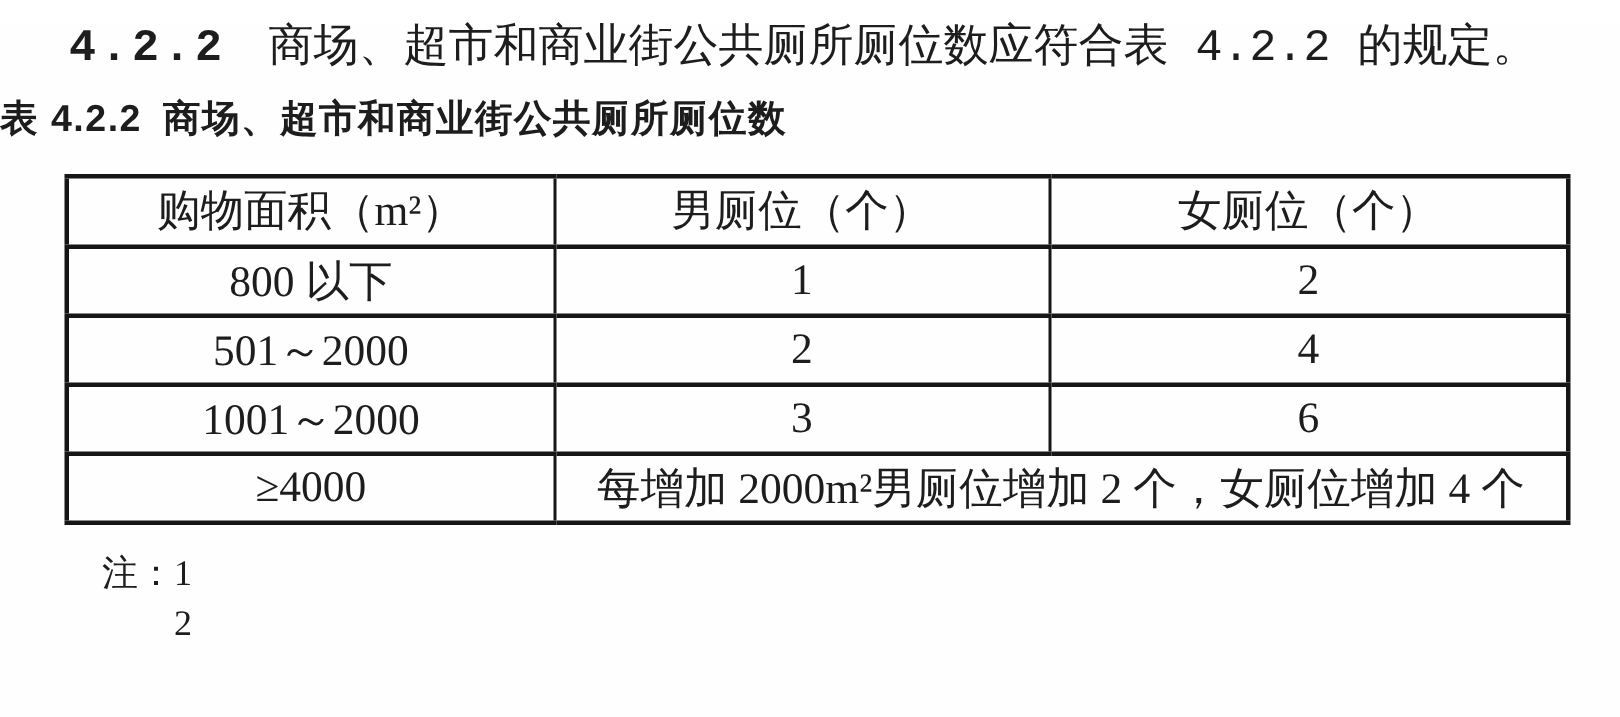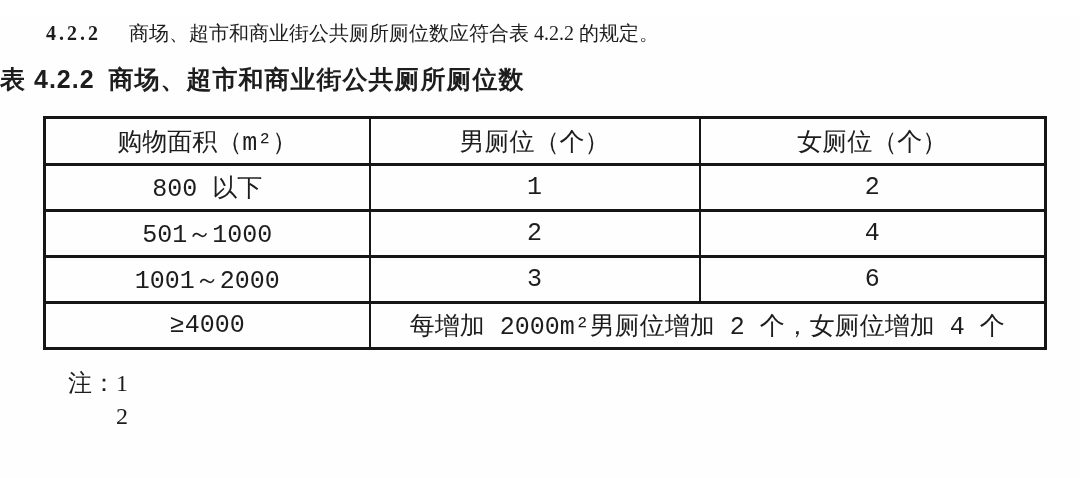--- a/index.html
+++ b/index.html
@@ -14,23 +14,24 @@
   }
   .page {
     position: relative;
     width: 1080px;
     height: 478px;
     background: #fefefe;
   }
   
   .clause {
     margin: 16px 0 0 46px;
-    font-size: 20px;
+    font-size: 30px;
     line-height: 34px;
     white-space: nowrap;
+    font-family: Liberation Mono, monospace;
   }
   .clause-num {
     font-weight: bold;
     letter-spacing: 3px;
     margin-right: 28px;
   }
   
   .caption {
     margin-top: 13px;
     font-family: "Liberation Sans", "DejaVu Sans", sans-serif;
@@ -39,24 +40,23 @@
     line-height: 32px;
     letter-spacing: 1px;
   }
   .caption .cap-num { margin: 0 14px 0 8px; }
   
   table.stall-table {
     border-collapse: collapse;
     table-layout: fixed;
     width: 1001px;
     margin: 21px 0 0 43px;
-    font-size: 25px;
+    font-size: 29px;
     text-align: center;
     border: 3px solid #161616;
-    font-family: Liberation Mono, monospace;
   }
   table.stall-table th,
   table.stall-table td {
     border-left: 2px solid #161616;
     border-right: 2px solid #161616;
     border-top: 3px solid #161616;
     border-bottom: 3px solid #161616;
     font-weight: normal;
     padding: 0;
     height: 43px;
@@ -105,21 +105,21 @@
         <th>女厕位（个）</th>
       </tr>
     </thead>
     <tbody>
       <tr>
         <td>800 以下</td>
         <td>1</td>
         <td>2</td>
       </tr>
       <tr>
-        <td>501～1000</td>
+        <td>501～2000</td>
         <td>2</td>
         <td>4</td>
       </tr>
       <tr>
         <td>1001～2000</td>
         <td>3</td>
         <td>6</td>
       </tr>
       <tr>
         <td>≥4000</td>

